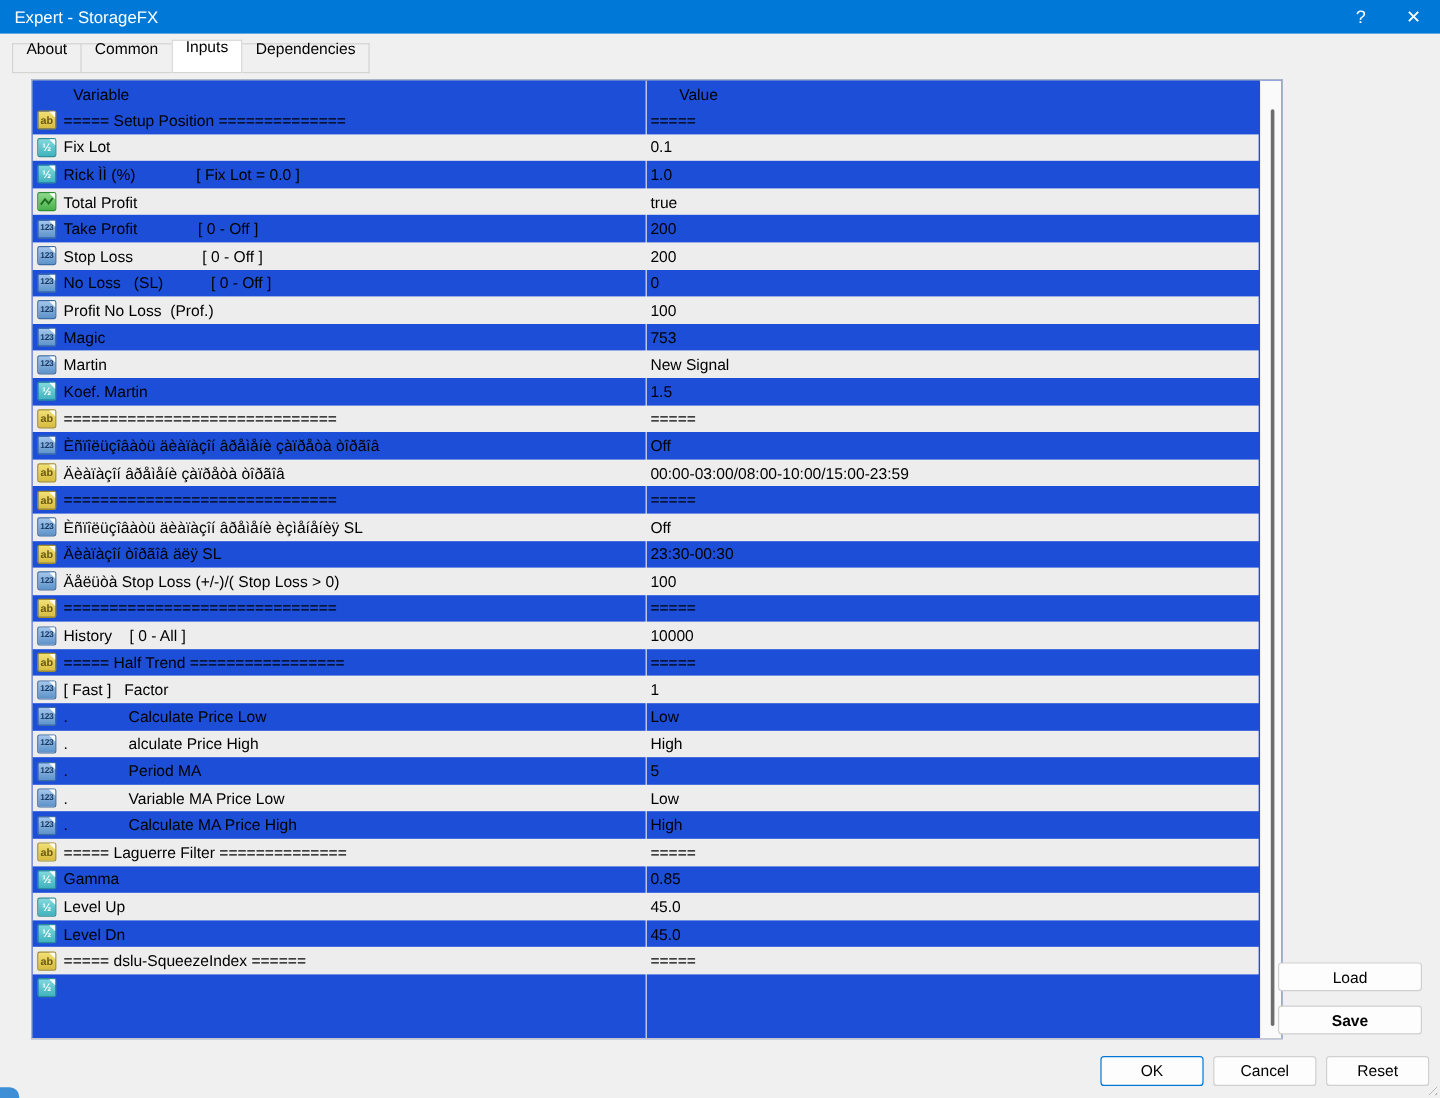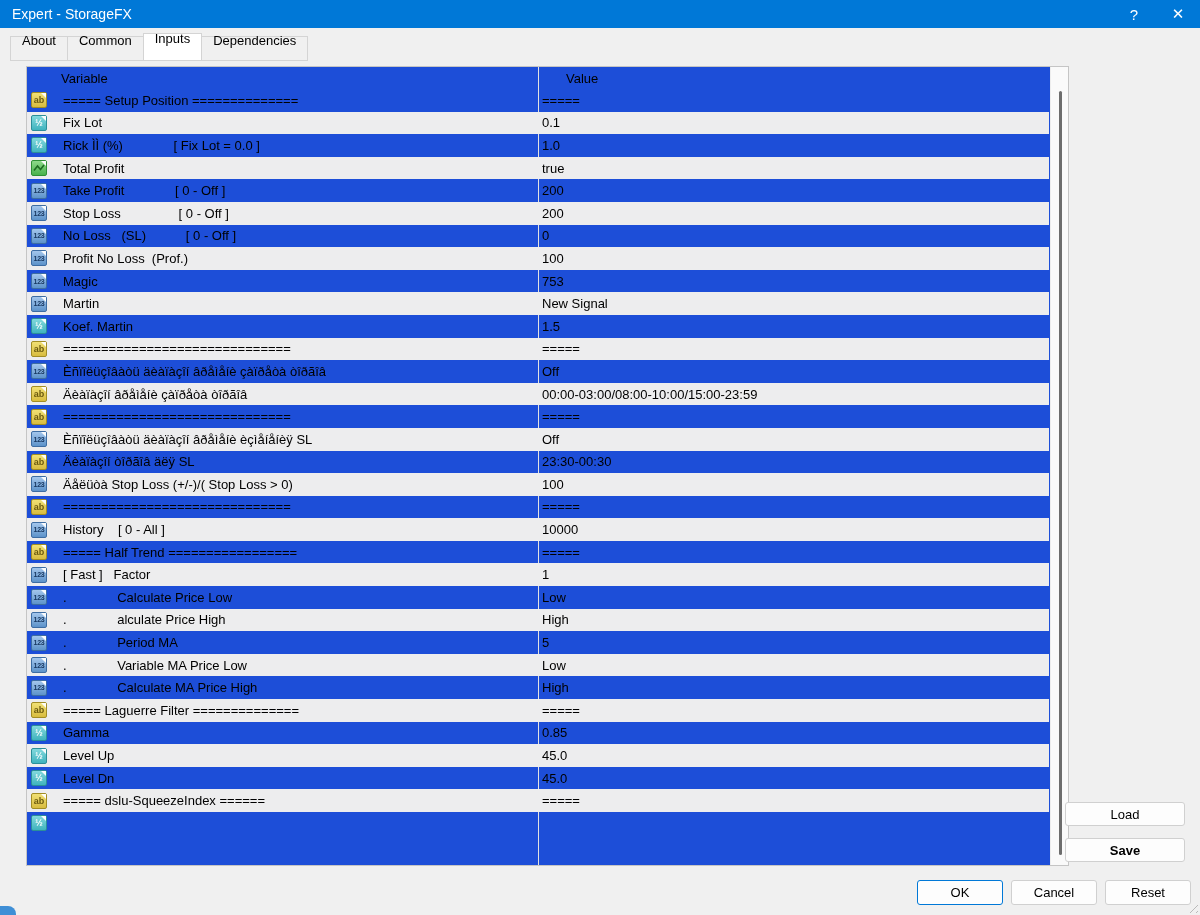--- a/index.html
+++ b/index.html
@@ -34,21 +34,21 @@
     position:absolute;left:26px;top:66px;width:1043px;height:800px;
     background:#1d4ed8;border:1px solid #c5c5c5;overflow:hidden;padding-left:24px;
   }
   #col-divider{position:absolute;left:511px;top:0;bottom:0;width:1px;background:#e2e2e2;}
   #thead{position:relative;height:22px;display:flex;align-items:center;font-size:13px;color:#000;}
   #th-variable{padding-left:10px;}
   #th-value{position:absolute;left:515px;}
   #rows{position:absolute;left:0;top:22px;right:19px;bottom:0;overflow:hidden;}
   .t-row{height:22.6px;display:flex;align-items:center;position:relative;}
   .t-row:nth-child(even){background:var(--row-alt,#ededee);}
-  .lbl{font-size:13px;color:#000;white-space:pre;margin-left:16px;}
+  .lbl{font-size:13px;color:#000;white-space:pre;margin-left:6px;}
   .val{position:absolute;left:515px;font-size:13px;color:#000;white-space:pre;}
   .icon{
     position:relative;width:16px;height:16px;margin-left:4px;flex:0 0 16px;
     border-radius:2px;display:flex;align-items:center;justify-content:center;
     font-weight:bold;
   }
   .icon .fold{position:absolute;top:0;right:0;width:0;height:0;
     border-top:5px solid rgba(255,255,255,.95);border-left:5px solid transparent;}
   .icon.ab{background:linear-gradient(#f1e074,#d8bc3f);border:1px solid #a28d24;color:#6b5a10;font-size:9px;}
   .icon.half{background:linear-gradient(#82d9dd,#3fb3be);border:1px solid #2b8f99;color:#fff;font-size:9px;}

